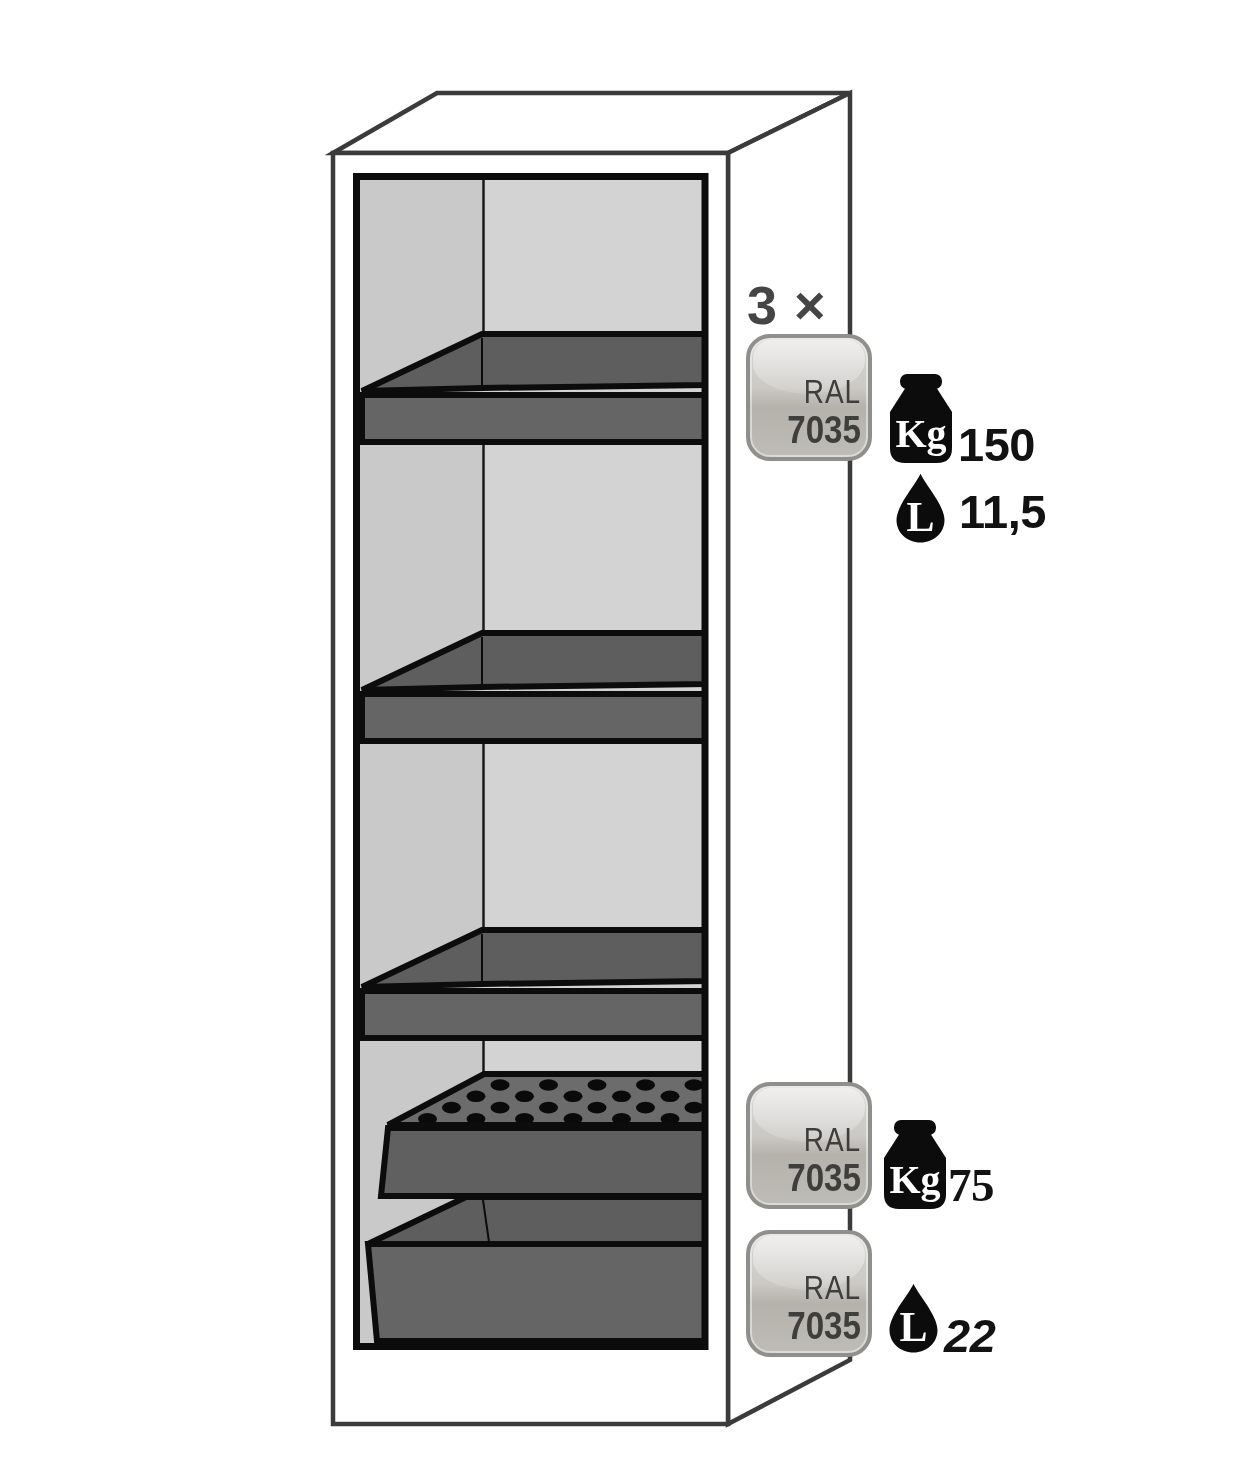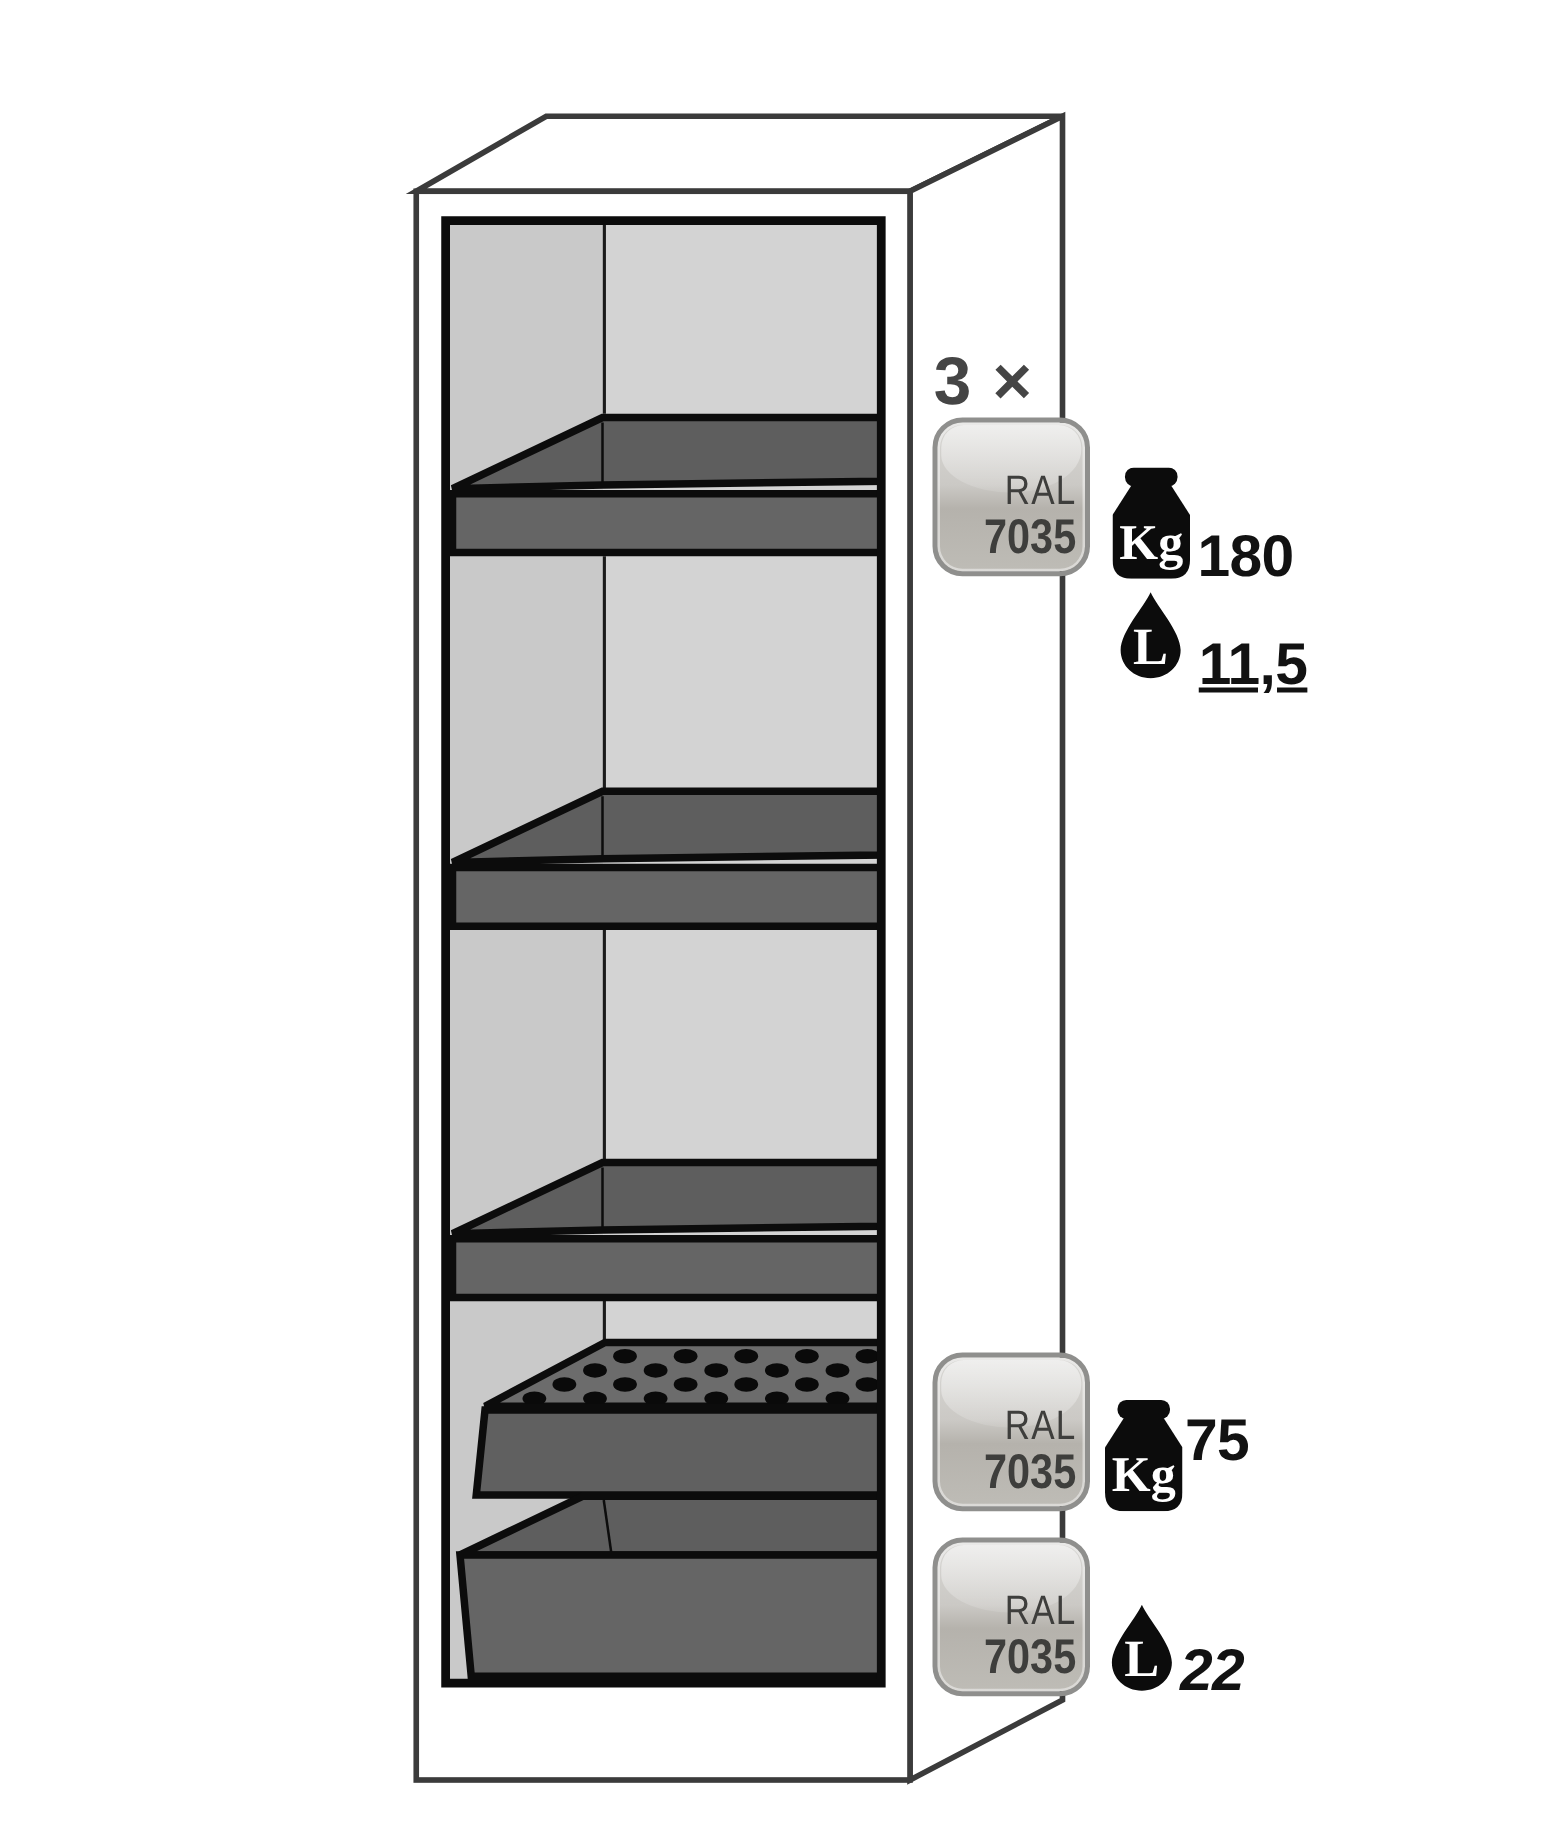--- a/index.html
+++ b/index.html
@@ -125,41 +125,41 @@
       <div class="badge-ral">RAL</div>
       <div class="badge-code">7035</div>
     </div>
   </div>
 
   <svg class="icon" style="left:890px;top:374px;" width="62" height="89" viewBox="0 0 62 89">
     <rect x="10" y="0" width="42" height="15" rx="7" fill="#0c0c0c"></rect>
     <path d="M16 13 H46 L62 38 V74 Q62 89 47 89 H15 Q0 89 0 74 V38 Z" fill="#0c0c0c"></path>
     <text x="31" y="73" text-anchor="middle" font-family="Liberation Serif, serif" font-weight="bold" font-size="40" fill="#ffffff">Kg</text>
   </svg>
-  <div class="overlay value" style="left:958px;top:421px;">180</div>
+  <div class="overlay value" style="left:958px;top:421px;">150</div>
 
   <svg class="icon" style="left:894px;top:473px;" width="53" height="70" viewBox="0 0 53 70">
     <path d="M26.5 0.8 C21.5 12 2.5 32.5 2.5 47 C2.5 59.8 13.2 69.5 26.5 69.5 C39.8 69.5 50.5 59.8 50.5 47 C50.5 32.5 31.5 12 26.5 0.8 Z" fill="#0c0c0c"></path>
     <text x="26.5" y="58" text-anchor="middle" font-family="Liberation Serif, serif" font-weight="bold" font-size="42" fill="#ffffff">L</text>
   </svg>
-  <div class="overlay value" style="left:959px;top:507px;text-decoration:underline;">11,5</div>
+  <div class="overlay value" style="left:959px;top:488px;">11,5</div>
 
   <div class="badge" style="left:746px;top:1082px;">
     <div class="badge-label">
       <div class="badge-ral">RAL</div>
       <div class="badge-code">7035</div>
     </div>
   </div>
 
   <svg class="icon" style="left:884px;top:1120px;" width="62" height="89" viewBox="0 0 62 89">
     <rect x="10" y="0" width="42" height="15" rx="7" fill="#0c0c0c"></rect>
     <path d="M16 13 H46 L62 38 V74 Q62 89 47 89 H15 Q0 89 0 74 V38 Z" fill="#0c0c0c"></path>
     <text x="31" y="73" text-anchor="middle" font-family="Liberation Serif, serif" font-weight="bold" font-size="40" fill="#ffffff">Kg</text>
   </svg>
-  <div class="overlay value" style="left:948px;top:1128px;">75</div>
+  <div class="overlay value" style="left:948px;top:1162px;font-family:Liberation Serif, serif;">75</div>
 
   <div class="badge" style="left:746px;top:1230px;">
     <div class="badge-label">
       <div class="badge-ral">RAL</div>
       <div class="badge-code">7035</div>
     </div>
   </div>
 
   <svg class="icon" style="left:887px;top:1283px;" width="53" height="70" viewBox="0 0 53 70">
     <path d="M26.5 0.8 C21.5 12 2.5 32.5 2.5 47 C2.5 59.8 13.2 69.5 26.5 69.5 C39.8 69.5 50.5 59.8 50.5 47 C50.5 32.5 31.5 12 26.5 0.8 Z" fill="#0c0c0c"></path>

